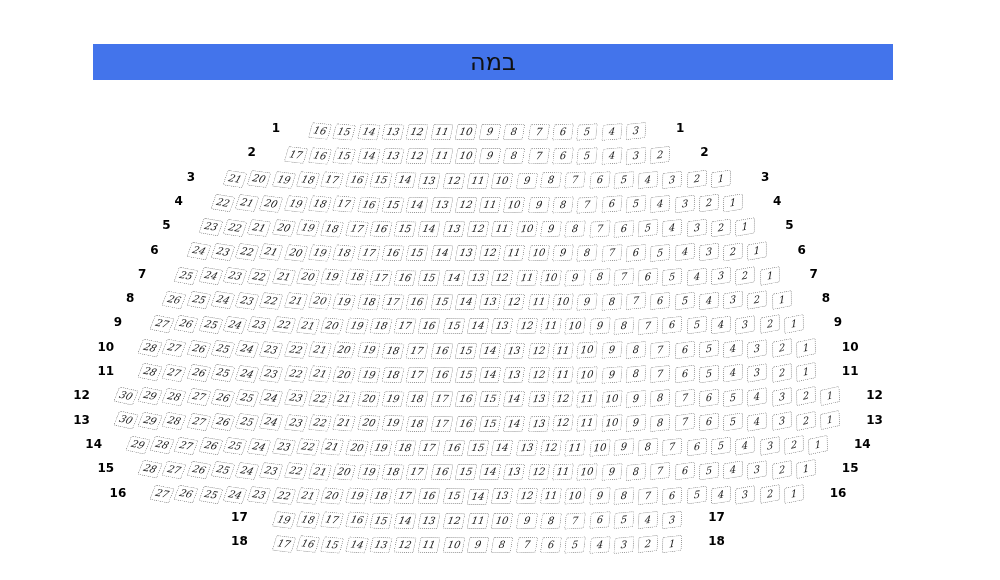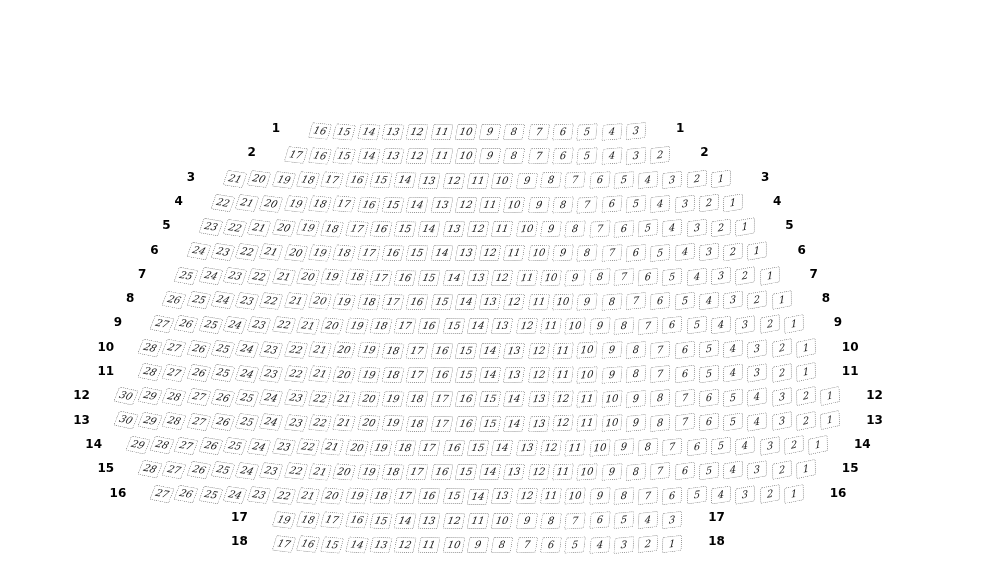--- a/index.html
+++ b/index.html
@@ -24,20 +24,21 @@
   .row-label{
     position:absolute;transform:translate(-50%,-50%);
     font-family:"DejaVu Sans", sans-serif;font-weight:bold;
     font-size:12px;color:#000000;white-space:nowrap;
   }
 </style>
 </head>
 <body>
 
 <div class="screen">
+  <div class="stage" style="background: rgb(67, 116, 235); color: rgb(17, 17, 17);">במה</div>
   <div class="seatmap" id="seatmap">
       <div class="row-label" style="left: 275.9px; top: 128px; color: rgb(0, 0, 0);">1</div>
       <div class="row-label" style="left: 680.1px; top: 128px; color: rgb(0, 0, 0);">1</div>
       <div class="seat" style="left: 310.05px; top: 123.344px; transform: rotate(5.67deg) skewX(-10deg); border-color: rgb(144, 144, 144); background: rgb(255, 255, 255); color: rgb(26, 26, 26);">16</div>
       <div class="seat" style="left: 334.35px; top: 123.53px; transform: rotate(4.8deg) skewX(-10deg); border-color: rgb(144, 144, 144); background: rgb(255, 255, 255); color: rgb(26, 26, 26);">15</div>
       <div class="seat" style="left: 358.65px; top: 123.686px; transform: rotate(3.93deg) skewX(-10deg); border-color: rgb(144, 144, 144); background: rgb(255, 255, 255); color: rgb(26, 26, 26);">14</div>
       <div class="seat" style="left: 382.95px; top: 123.81px; transform: rotate(3.05deg) skewX(-10deg); border-color: rgb(144, 144, 144); background: rgb(255, 255, 255); color: rgb(26, 26, 26);">13</div>
       <div class="seat" style="left: 407.25px; top: 123.903px; transform: rotate(2.18deg) skewX(-10deg); border-color: rgb(144, 144, 144); background: rgb(255, 255, 255); color: rgb(26, 26, 26);">12</div>
       <div class="seat" style="left: 431.55px; top: 123.965px; transform: rotate(1.31deg) skewX(-10deg); border-color: rgb(144, 144, 144); background: rgb(255, 255, 255); color: rgb(26, 26, 26);">11</div>
       <div class="seat" style="left: 455.85px; top: 123.996px; transform: rotate(0.44deg) skewX(-10deg); border-color: rgb(144, 144, 144); background: rgb(255, 255, 255); color: rgb(26, 26, 26);">10</div>

